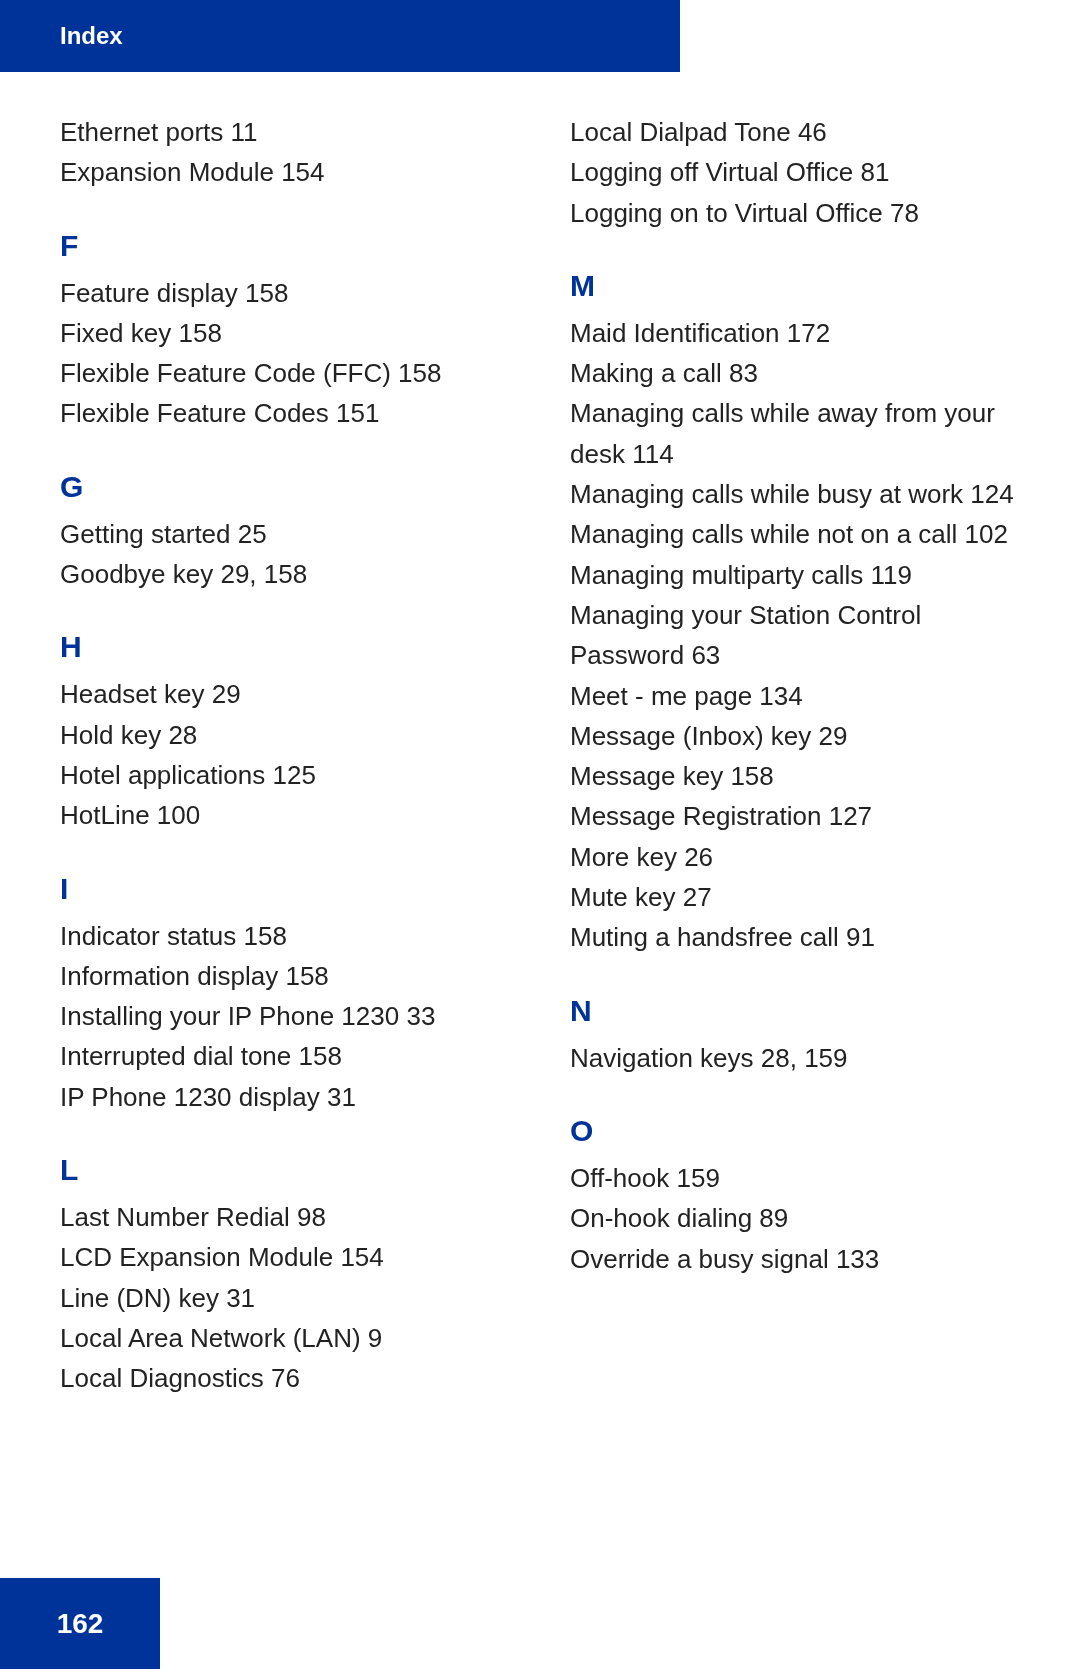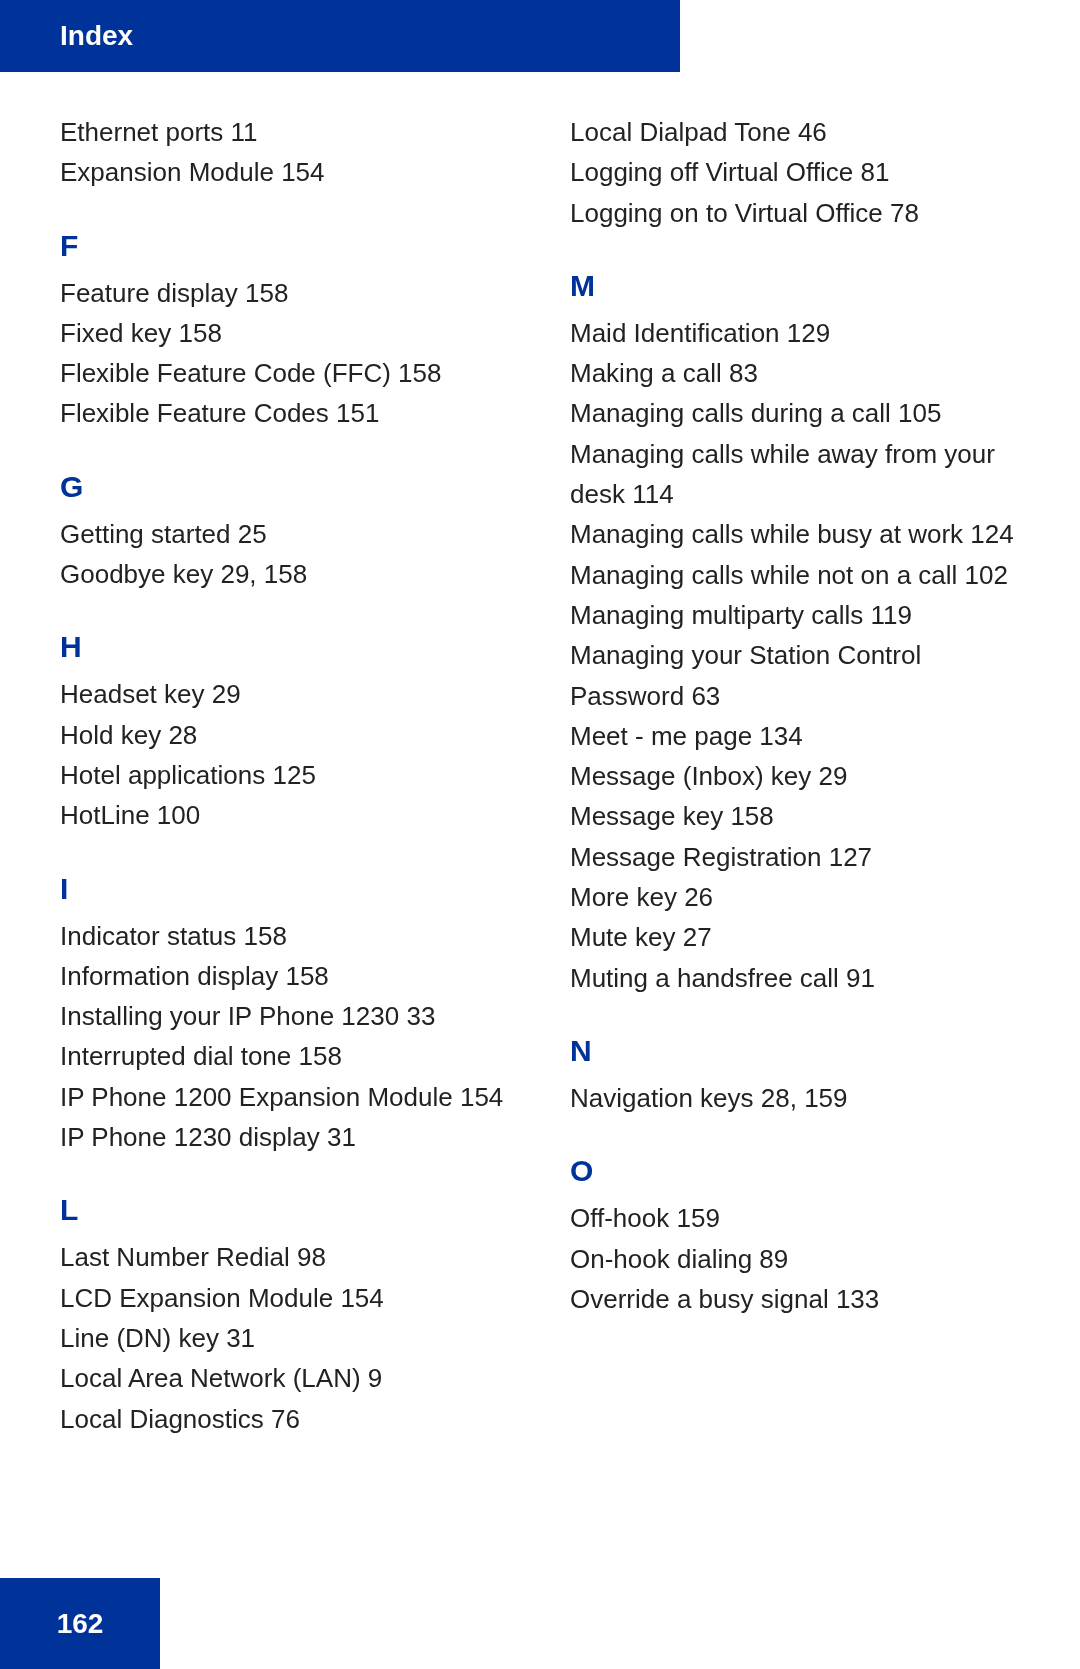--- a/index.html
+++ b/index.html
@@ -24,21 +24,21 @@
       height: 72px;
       display: flex;
       align-items: center;
       padding-left: 60px;
       margin-bottom: 40px;
     }
 
     .header-title {
       color: #ffffff;
       font-weight: bold;
-      font-size: 28px;
+      font-size: 24px;
     }
 
     .content {
       display: flex;
       padding: 0 60px;
       gap: 60px;
     }
 
     .column {
       flex: 1;
@@ -99,38 +99,36 @@
       <div class="section-letter">H</div>
       <div class="index-entry">Headset key 29</div>
       <div class="index-entry">Hold key 28</div>
       <div class="index-entry">Hotel applications 125</div>
       <div class="index-entry">HotLine 100</div>
       <div class="section-letter">I</div>
       <div class="index-entry">Indicator status 158</div>
       <div class="index-entry">Information display 158</div>
       <div class="index-entry">Installing your IP Phone 1230 33</div>
       <div class="index-entry">Interrupted dial tone 158</div>
-      <div class="index-entry">IP Phone 1200 Expansion Module 154</div>
       <div class="index-entry">IP Phone 1230 display 31</div>
       <div class="section-letter">L</div>
       <div class="index-entry">Last Number Redial 98</div>
       <div class="index-entry">LCD Expansion Module 154</div>
       <div class="index-entry">Line (DN) key 31</div>
       <div class="index-entry">Local Area Network (LAN) 9</div>
       <div class="index-entry">Local Diagnostics 76</div>
     </div>
 
   <div class="column" id="right-col">
       <div class="index-entry">Local Dialpad Tone 46</div>
       <div class="index-entry">Logging off Virtual Office 81</div>
       <div class="index-entry">Logging on to Virtual Office 78</div>
       <div class="section-letter">M</div>
-      <div class="index-entry">Maid Identification 129</div>
+      <div class="index-entry">Maid Identification 172</div>
       <div class="index-entry">Making a call 83</div>
-      <div class="index-entry">Managing calls during a call 105</div>
       <div class="index-entry">Managing calls while away from your desk 114</div>
       <div class="index-entry">Managing calls while busy at work 124</div>
       <div class="index-entry">Managing calls while not on a call 102</div>
       <div class="index-entry">Managing multiparty calls 119</div>
       <div class="index-entry">Managing your Station Control Password 63</div>
       <div class="index-entry">Meet - me page 134</div>
       <div class="index-entry">Message (Inbox) key 29</div>
       <div class="index-entry">Message key 158</div>
       <div class="index-entry">Message Registration 127</div>
       <div class="index-entry">More key 26</div>

